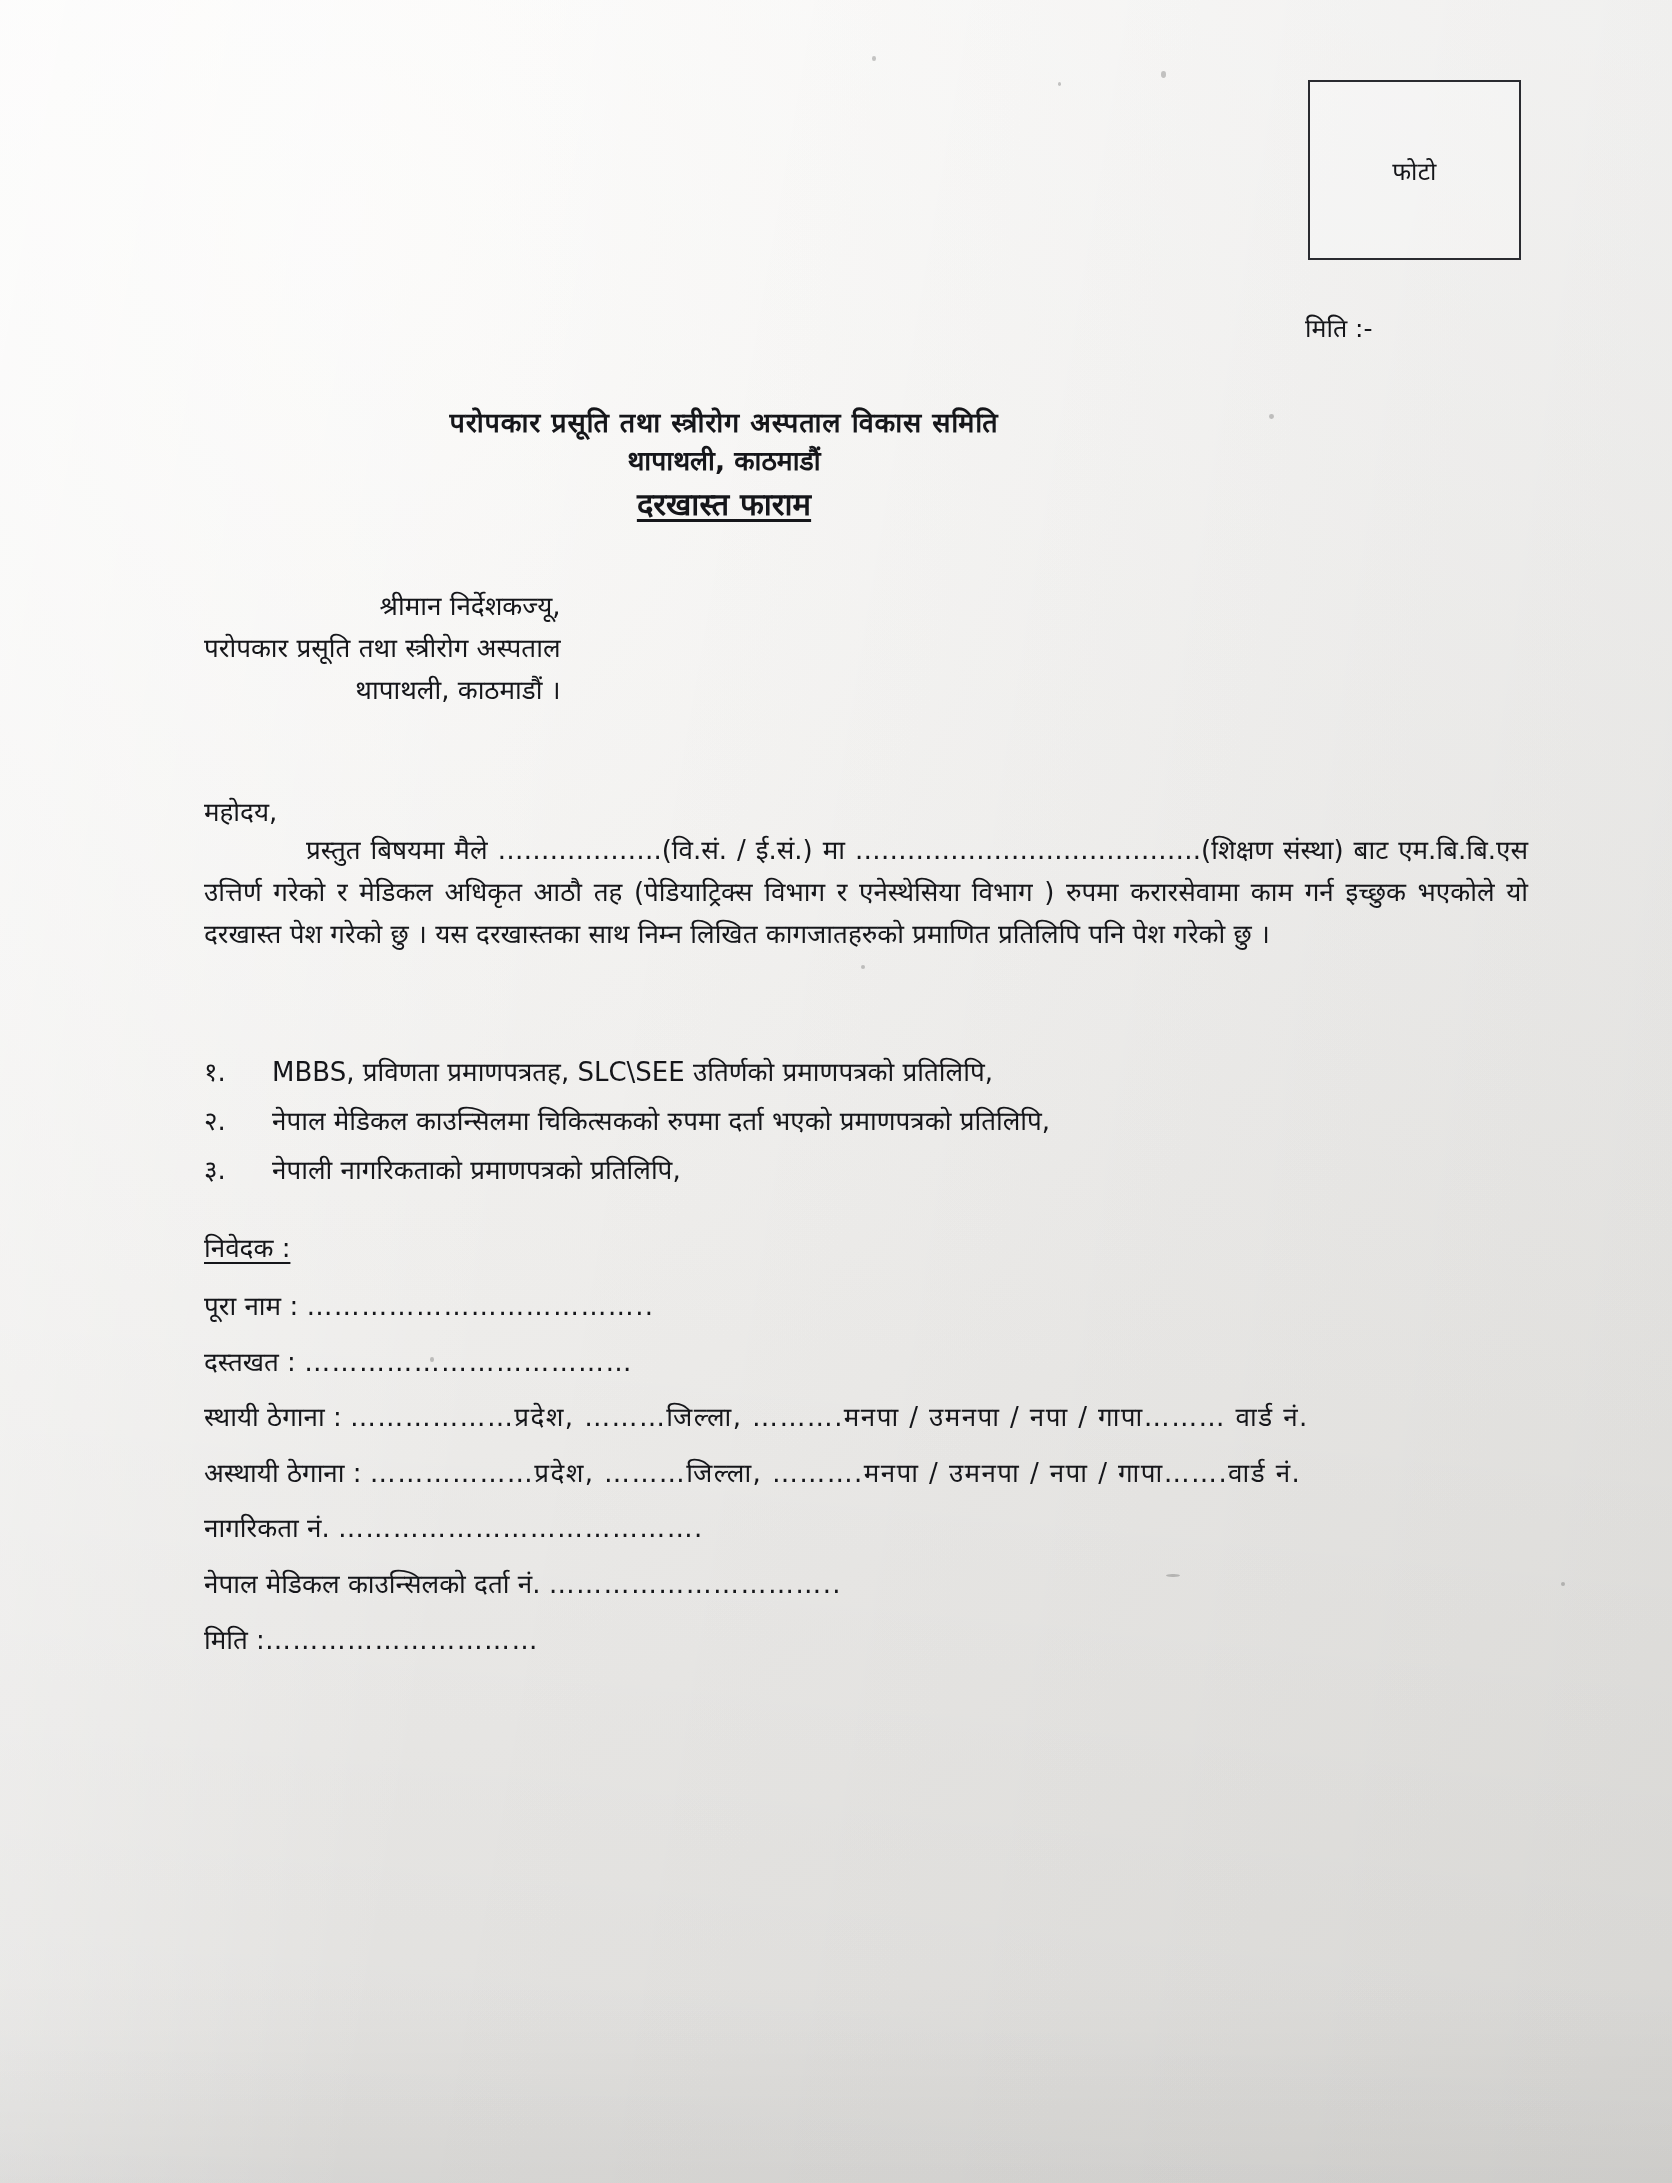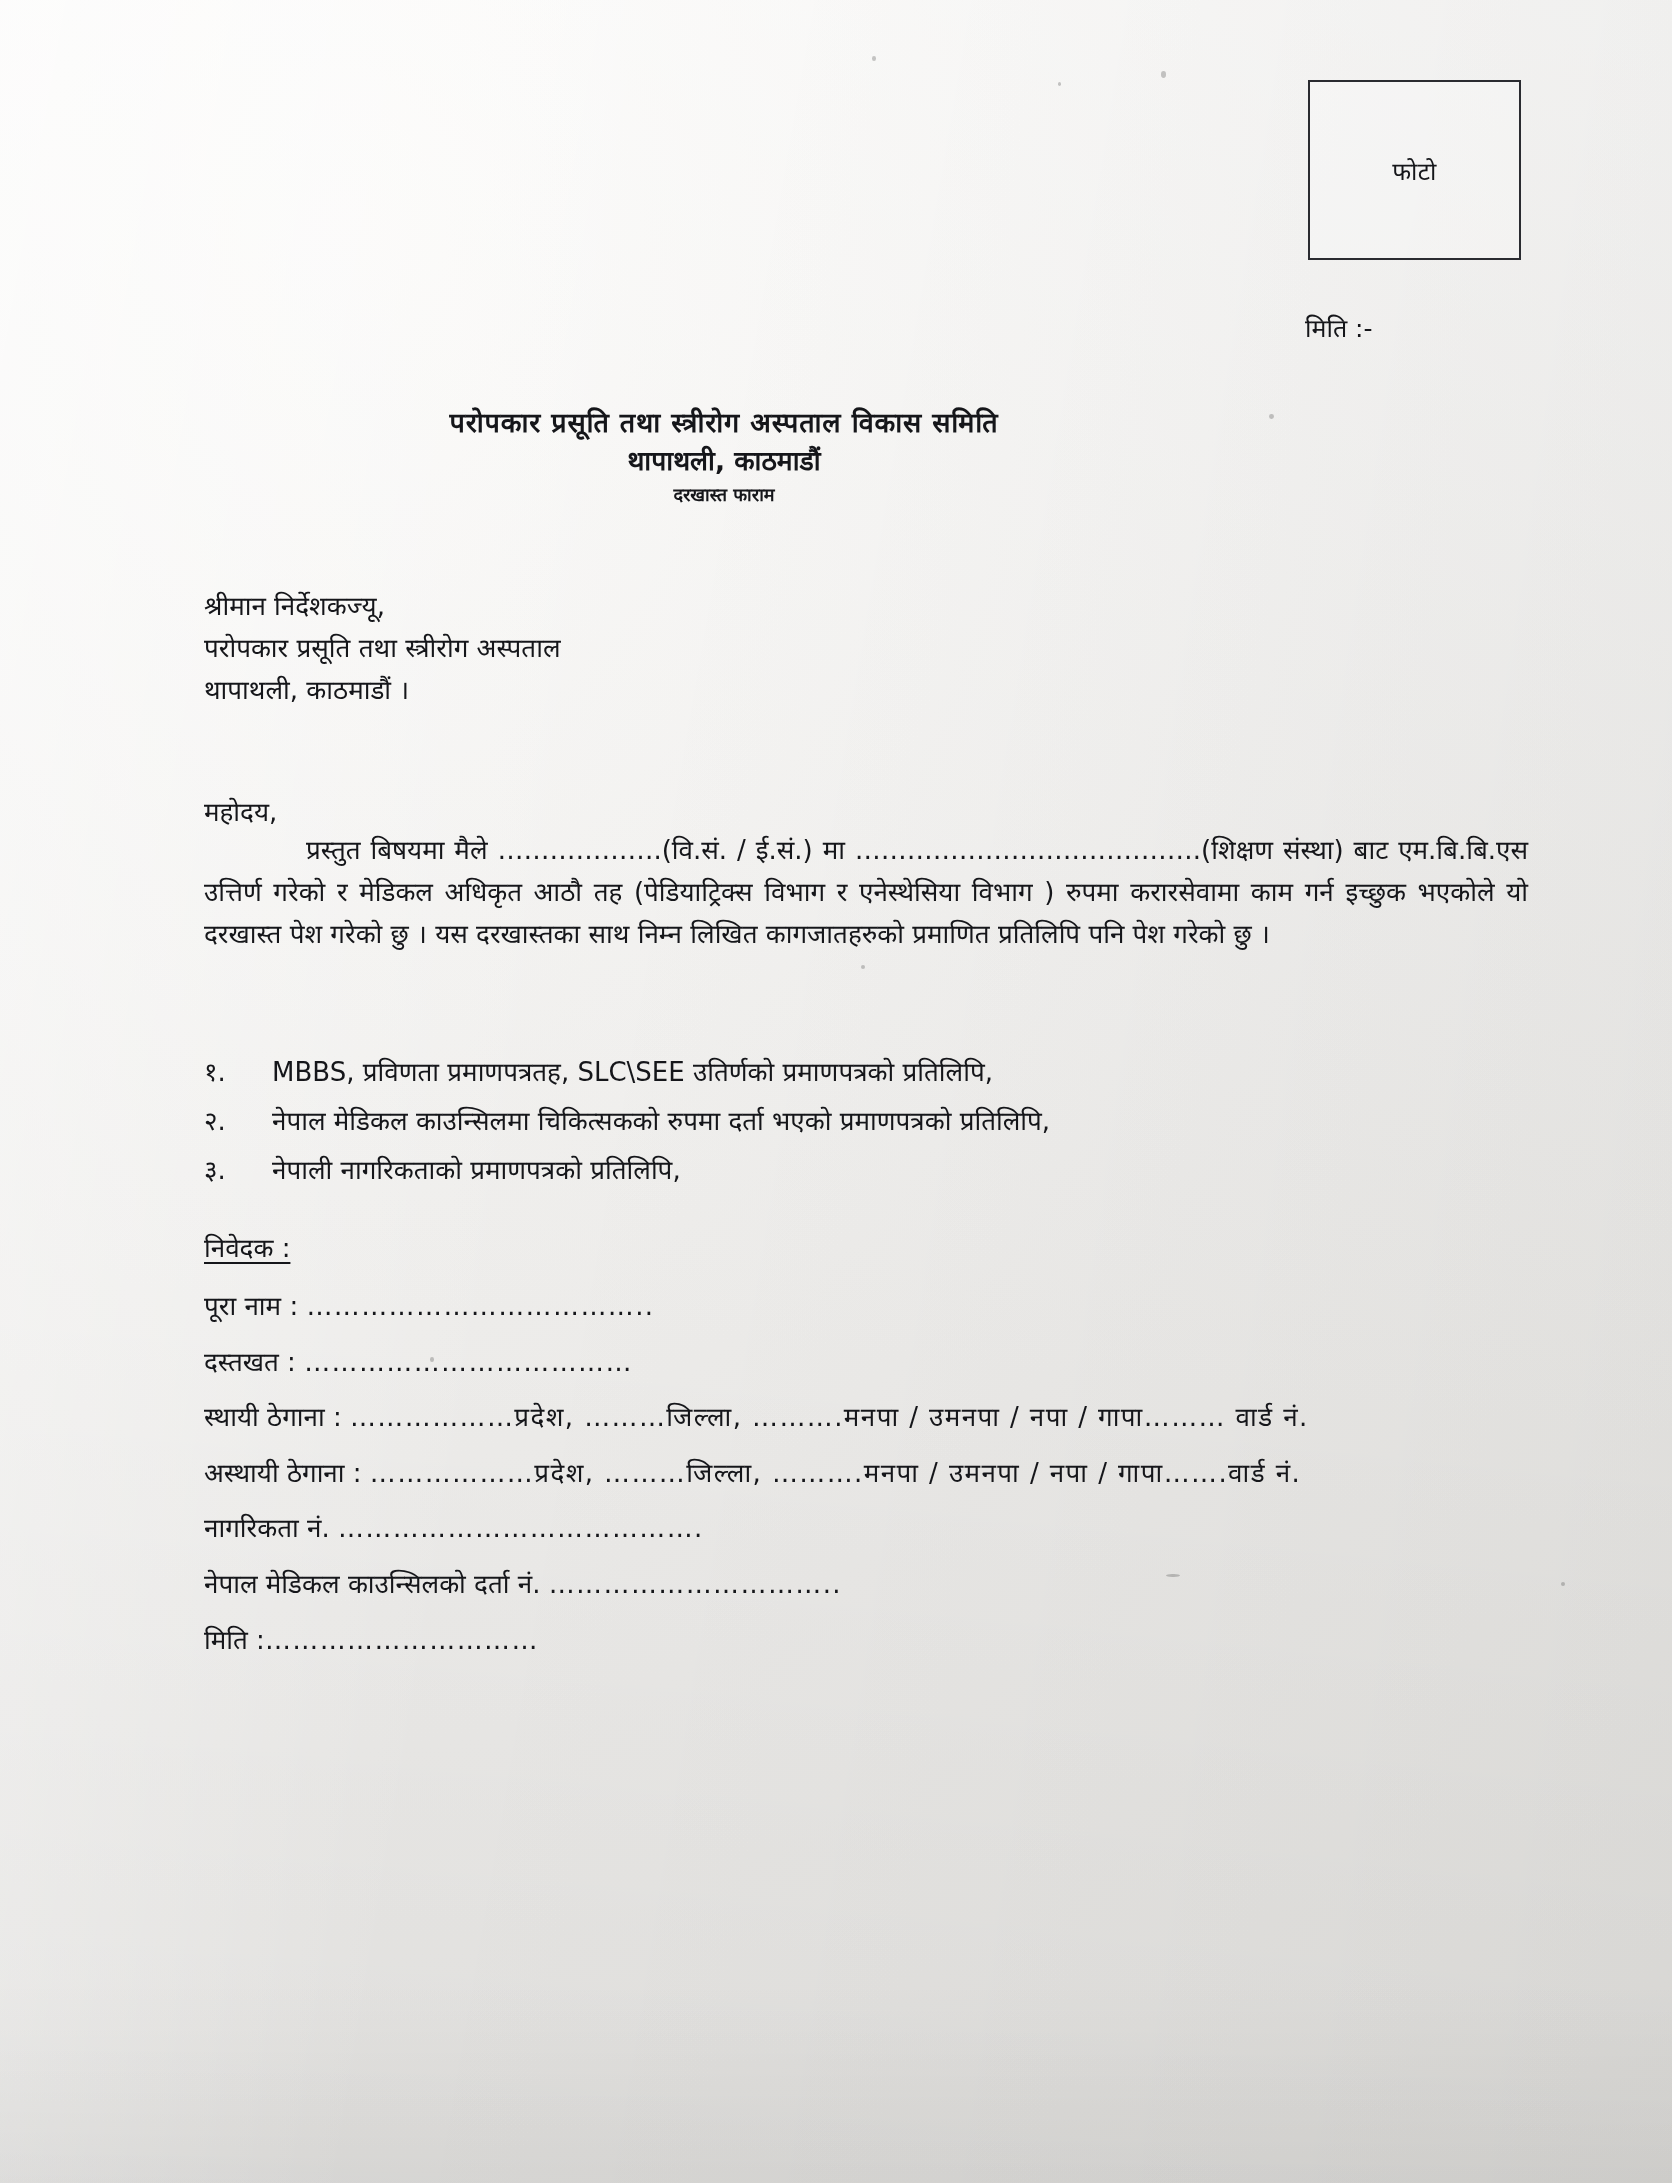--- a/index.html
+++ b/index.html
@@ -79,33 +79,35 @@
     font-weight: 700;
     letter-spacing: 0.8px;
     line-height: 1.35;
   }
   .title-line-2 {
     font-size: 26.5px;
     font-weight: 700;
     line-height: 1.5;
   }
   .title-line-3 {
-    font-size: 18px;
+    font-size: 31px;
     font-weight: 700;
+    text-decoration: underline;
     text-underline-offset: 4.1px;
     line-height: 1.5;
     display: inline-block;
   }
 
   .addressee {
     position: absolute;
     left: 204px;
     top: 585px;
     font-size: 26px;
     line-height: 1.62;
+    text-align: right;
   }
 
   .subject {
     position: absolute;
     left: 476px;
     top: 742px;
     font-size: 26.5px;
   }
   .subject .u {
     text-decoration: underline;

